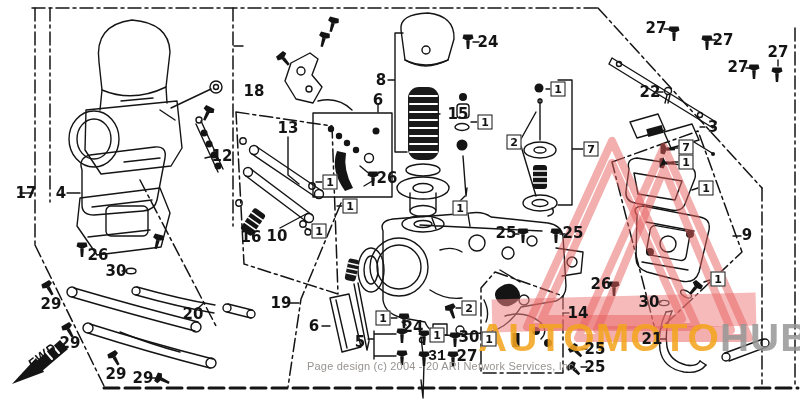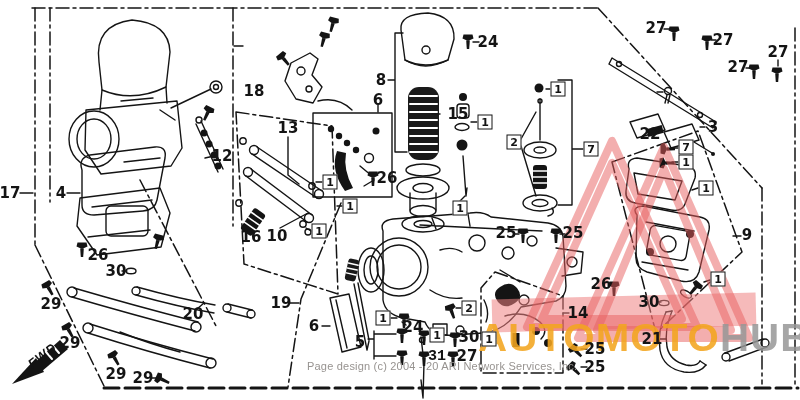--- a/index.html
+++ b/index.html
@@ -311,21 +311,21 @@
     </g>
   </svg>
   <div class="wm-text"><span class="wm-a">AUTOMOTO</span><span class="wm-h">HUB</span></div>
 
   <div class="fwd">FWD</div>
 
   <div class="footer">Page design (c) 2004 - 20   ARI Network Services, Inc.</div>
 
   <div class="labels">
 
-  <span class="plabel" style="left: 10px; top: 193px; text-align: center;">17</span>
+  <span class="plabel" style="left: 26px; top: 193px; text-align: center;">17</span>
       <span class="plabel" style="left: 61px; top: 193px;">4</span>
       <span class="plabel" style="left: 254px; top: 46px; margin-top: 45px;">18</span>
       <span class="plabel" style="left: 222px; top: 156px;">12</span>
       <span class="plabel" style="left: 98px; top: 255px;">26</span>
       <span class="plabel" style="left: 116px; top: 271px;">30</span>
       <span class="plabel" style="left: 51px; top: 304px;">29</span>
       <span class="plabel" style="left: 70px; top: 343px;">29</span>
       <span class="plabel" style="left: 116px; top: 374px;">29</span>
       <span class="plabel" style="left: 143px; top: 378px;">29</span>
       <span class="plabel" style="left: 193px; top: 314px;">20</span>
@@ -350,21 +350,21 @@
       <span class="plabel" style="left: 595px; top: 367px;">25</span>
       <span class="plabel" style="left: 578px; top: 313px;">14</span>
       <span class="plabel" style="left: 652px; top: 339px;">21</span>
       <span class="plabel" style="left: 649px; top: 302px;">30</span>
       <span class="plabel" style="left: 601px; top: 284px;">26</span>
       <span class="plabel" style="left: 747px; top: 235px;">9</span>
       <span class="plabel" style="left: 656px; top: 28px;">27</span>
       <span class="plabel" style="left: 723px; top: 40px;">27</span>
       <span class="plabel" style="left: 778px; top: 52px;">27</span>
       <span class="plabel" style="left: 738px; top: 67px;">27</span>
-      <span class="plabel" style="left: 650px; top: 92px; margin-top: 42px;">22</span>
+      <span class="plabel" style="left: 650px; top: 92px;">22</span>
       <span class="plabel" style="left: 713px; top: 127px;">3</span>
     </div>
 
   <div class="labels">
 
   <span class="blabel" style="left: 330px; top: 182px;">1</span>
       <span class="blabel" style="left: 319px; top: 231px;">1</span>
       <span class="blabel" style="left: 350px; top: 206px;">1</span>
       <span class="blabel" style="left: 485px; top: 122px;">1</span>
       <span class="blabel" style="left: 558px; top: 89px;">1</span>

